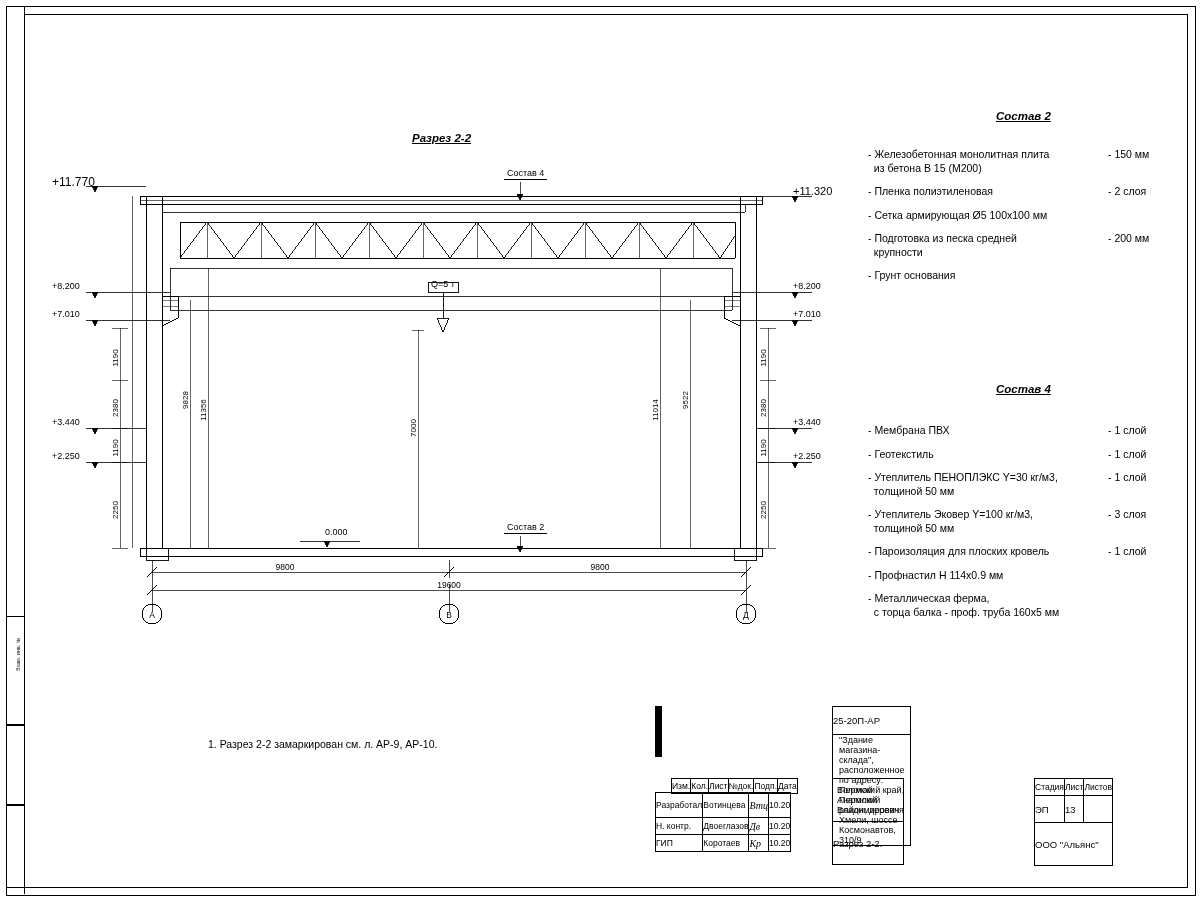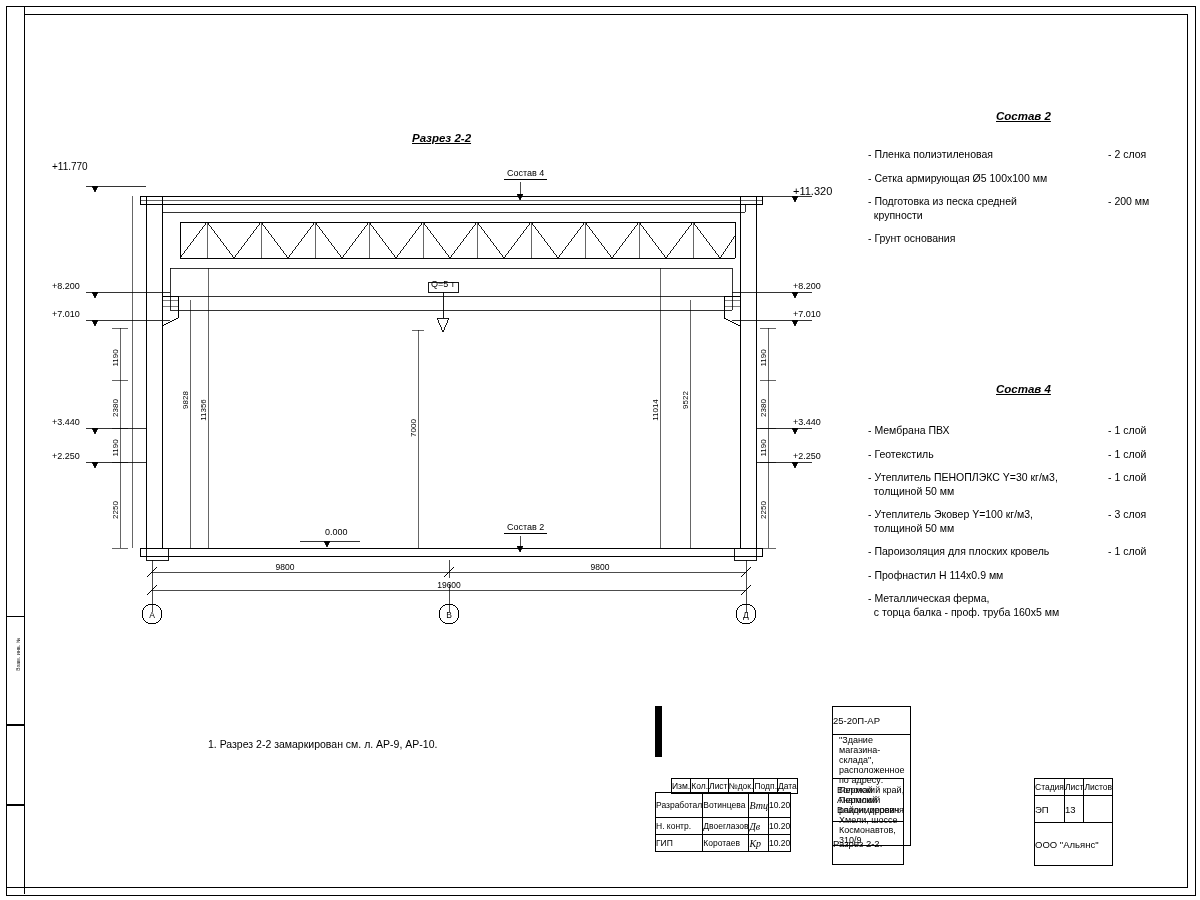--- a/index.html
+++ b/index.html
@@ -54,20 +54,21 @@
     <div class="vtext">Взам. инв. №</div>
   </div>
   <div class="lbox lbox2"></div>
   <div class="lbox lbox3"></div>
 
   <div class="ttl" id="title-section">Разрез 2-2</div>
   <div class="ttl" id="title-sostav2">Состав 2</div>
   <div class="ttl" id="title-sostav4">Состав 4</div>
 
   <div class="spec" id="spec2">
+      <div class="row"><span class="txt">- Железобетонная  монолитная плита<br>&nbsp;&nbsp;из бетона В 15 (М200)</span><span class="val">- 150 мм</span></div>
       <div class="row"><span class="txt">- Пленка полиэтиленовая</span><span class="val">- 2 слоя</span></div>
       <div class="row"><span class="txt">- Сетка армирующая Ø5 100х100 мм</span></div>
       <div class="row"><span class="txt">- Подготовка из песка средней<br>&nbsp;&nbsp;крупности</span><span class="val">- 200 мм</span></div>
       <div class="row"><span class="txt">- Грунт основания</span></div>
     </div>
   <div class="spec" id="spec4">
       <div class="row"><span class="txt">- Мембрана ПВХ</span><span class="val">- 1 слой</span></div>
       <div class="row"><span class="txt">- Геотекстиль</span><span class="val">- 1 слой</span></div>
       <div class="row"><span class="txt">- Утеплитель ПЕНОПЛЭКС Y=30 кг/м3,<br>&nbsp;&nbsp;толщиной 50 мм</span><span class="val">- 1 слой</span></div>
       <div class="row"><span class="txt">- Утеплитель Эковер Y=100 кг/м3,<br>&nbsp;&nbsp;толщиной 50 мм</span><span class="val">- 3 слоя</span></div>
@@ -260,21 +261,21 @@
       <text transform="translate(188,400) rotate(-90)" text-anchor="middle">9828</text>
       <text transform="translate(206,410) rotate(-90)" text-anchor="middle">11356</text>
       <text transform="translate(658,410) rotate(-90)" text-anchor="middle">11014</text>
       <text transform="translate(688,400) rotate(-90)" text-anchor="middle">9522</text>
       <text transform="translate(416,428) rotate(-90)" text-anchor="middle">7000</text>
     </g>
   </svg>
   </div>
 
   <div id="levels">
-      <div style="position: absolute; left: 52px; top: 161px; font-size: 10px;">+11.770</div>
+      <div style="position: absolute; left: 52px; top: 175px; font-size: 12px;">+11.770</div>
       <div style="position: absolute; left: 52px; top: 281px; font-size: 9px;">+8.200</div>
       <div style="position: absolute; left: 52px; top: 309px; font-size: 9px;">+7.010</div>
       <div style="position: absolute; left: 52px; top: 417px; font-size: 9px;">+3.440</div>
       <div style="position: absolute; left: 52px; top: 451px; font-size: 9px;">+2.250</div>
       <div style="position: absolute; left: 793px; top: 185px; font-size: 11px;">+11.320</div>
       <div style="position: absolute; left: 793px; top: 281px; font-size: 9px;">+8.200</div>
       <div style="position: absolute; left: 793px; top: 309px; font-size: 9px;">+7.010</div>
       <div style="position: absolute; left: 793px; top: 417px; font-size: 9px;">+3.440</div>
       <div style="position: absolute; left: 793px; top: 451px; font-size: 9px;">+2.250</div>
       <div style="position: absolute; left: 325px; top: 527px; font-size: 9px;">0.000</div>

